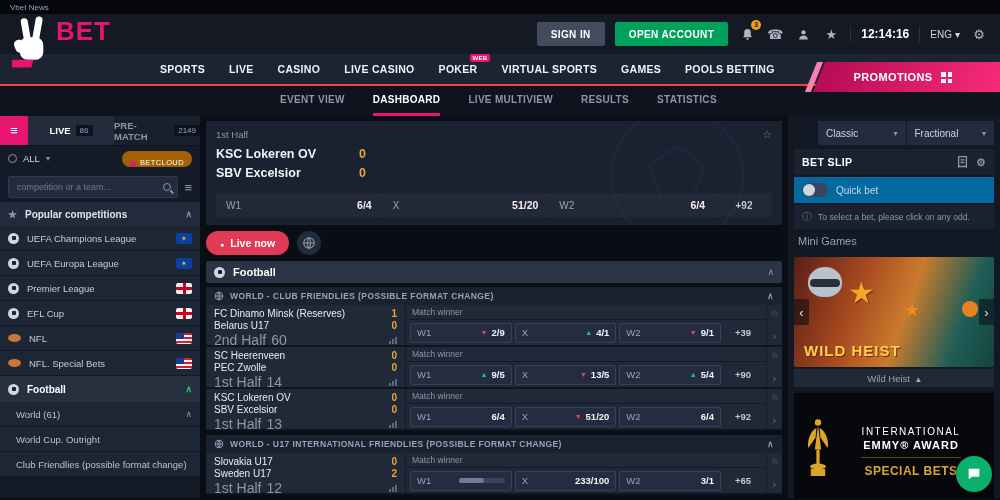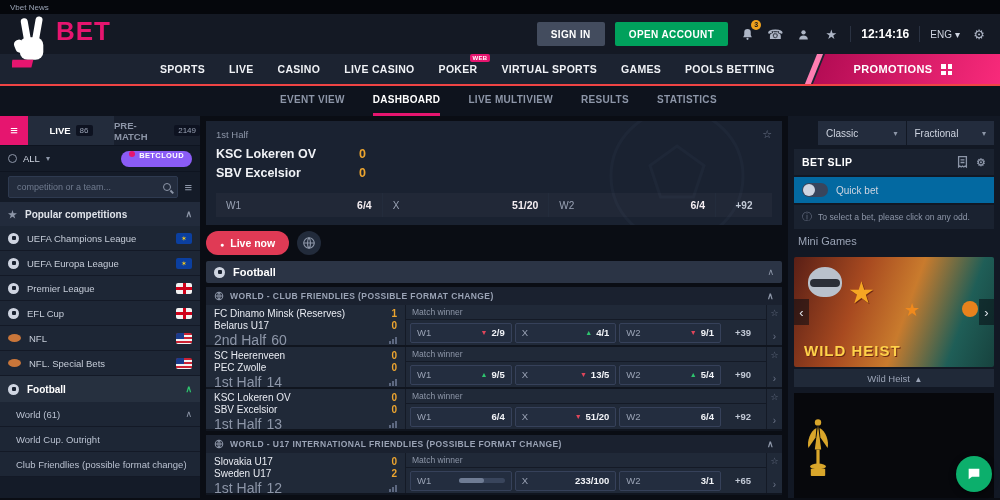--- a/index.html
+++ b/index.html
@@ -28,21 +28,21 @@
   .time{font-size:12px;font-weight:bold;color:#fff;}
   .lang{font-size:10px;color:#cfd5e1;display:flex;align-items:center;gap:3px;}
 
   
   .main-nav{height:32px;background:#1c2331;border-bottom:2px solid #ef4444;display:flex;
             align-items:center;gap:24px;padding-left:160px;position:relative;}
   .nav-item{font-size:10.5px;font-weight:bold;color:#f0f2f6;letter-spacing:.3px;position:relative;
             text-decoration:none;cursor:pointer;}
   .web-badge{position:absolute;top:-9px;right:-13px;background:#e6156f;color:#fff;font-size:6px;
              padding:1px 3px;border-radius:2px;}
-  .promo-wrap{position:absolute;right:0;top:0;height:100%;width:195px;overflow:hidden;}
+  .promo-wrap{position:absolute;right:0;top:8px;height:100%;width:195px;overflow:hidden;}
   .promo-bg{position:absolute;top:0;bottom:0;left:14px;right:-24px;transform:skewX(-22deg);
             background:linear-gradient(90deg,#b50d55,#ff2d7e);}
   .promo-stripe{position:absolute;top:0;bottom:0;left:6px;width:6px;transform:skewX(-22deg);background:#ff7eb2;}
   .promo-content{position:relative;height:100%;display:flex;align-items:center;justify-content:center;
                  gap:8px;color:#fff;font-weight:bold;font-size:11px;letter-spacing:.4px;cursor:pointer;}
   .grid-ic{width:11px;height:11px;background:
      linear-gradient(#fff,#fff) 0 0/5px 5px no-repeat,
      linear-gradient(#fff,#fff) 100% 0/4px 5px no-repeat,
      linear-gradient(#fff,#fff) 0 100%/5px 4px no-repeat,
      linear-gradient(#fff,#fff) 100% 100%/4px 4px no-repeat;}
@@ -62,22 +62,22 @@
   .sb-burger{width:28px;background:#e6156f;color:#fff;display:flex;align-items:center;justify-content:center;
              font-size:13px;cursor:pointer;}
   .sb-tab{flex:1;display:flex;align-items:center;justify-content:center;gap:5px;font-size:9.5px;
           font-weight:bold;color:#8d96a8;cursor:pointer;}
   .sb-tab.active{background:#232c3c;color:#fff;}
   .cnt{background:#0d1220;color:#9aa3b5;font-size:8px;padding:1px 4px;border-radius:2px;font-weight:normal;}
   .sb-filter{height:26px;display:flex;align-items:center;gap:6px;padding:0 8px;background:#141b28;
              border-bottom:1px solid #0e1420;}
   .radio{width:9px;height:9px;border:1px solid #8d96a8;border-radius:50%;}
   .sb-filter .lbl{font-size:9.5px;color:#cfd5e1;}
-  .betcloud{margin-left:auto;background:#8b5cf6;border-radius:9px;height:16px;display:flex;align-items:flex-start;
-            gap:4px;padding:0 8px;color:#fff;font-size:7.5px;font-weight:bold;letter-spacing:.4px;cursor:pointer;}
+  .betcloud{margin-left:auto;background:#a16207;border-radius:9px;height:16px;display:flex;align-items:flex-end;
+            gap:4px;padding:0 8px;color:#fff;font-size:7.5px;font-weight:normal;letter-spacing:.4px;cursor:pointer;}
   .bc-dot{width:6px;height:6px;border-radius:50%;background:#e6156f;}
   .sb-search{height:30px;display:flex;align-items:center;gap:6px;padding:4px 8px;background:#141b28;}
   .search-box{flex:1;height:22px;background:#232c3d;border:1px solid #2e3a50;border-radius:2px;
               display:flex;align-items:center;padding:0 6px;gap:4px;}
   .search-box input{flex:1;min-width:0;background:transparent;border:0;outline:none;color:#cfd5e1;
               font-size:9px;font-family:inherit;}
   .search-box input::placeholder{color:#6f7a8e;}
   .search-ic{width:8px;height:8px;border:1.5px solid #8d96a8;border-radius:50%;position:relative;flex:none;}
   .search-ic::after{content:"";position:absolute;width:4px;height:1.5px;background:#8d96a8;
               transform:rotate(45deg);right:-4px;bottom:-2px;}
@@ -726,20 +726,26 @@
           <g fill="#d9a62b">
             <circle cx="15" cy="8" r="4"></circle>
             <path d="M15 12 L11 42 L19 42 Z"></path>
             <path d="M13 15 C5 19 1 32 3 40 L12 27 Z"></path>
             <path d="M17 15 C25 19 29 32 27 40 L18 27 Z"></path>
             <rect x="13" y="42" width="4" height="18"></rect>
             <ellipse cx="15" cy="63" rx="10" ry="3.5"></ellipse>
             <rect x="6" y="66" width="18" height="9" rx="1"></rect>
           </g>
         </svg>
+        <div class="emmy-text">
+          <div class="em1">INTERNATIONAL</div>
+          <div class="em2">EMMY® AWARD</div>
+          <div class="em-div"></div>
+          <div class="em3">SPECIAL BETS</div>
+        </div>
       </div>
     </div>
   </div>
 
   <div class="chat">
     <svg width="16" height="16" viewBox="0 0 24 24" fill="#ffffff">
       <path d="M4 4h16v12H9l-5 4z"></path>
     </svg>
   </div>
 

